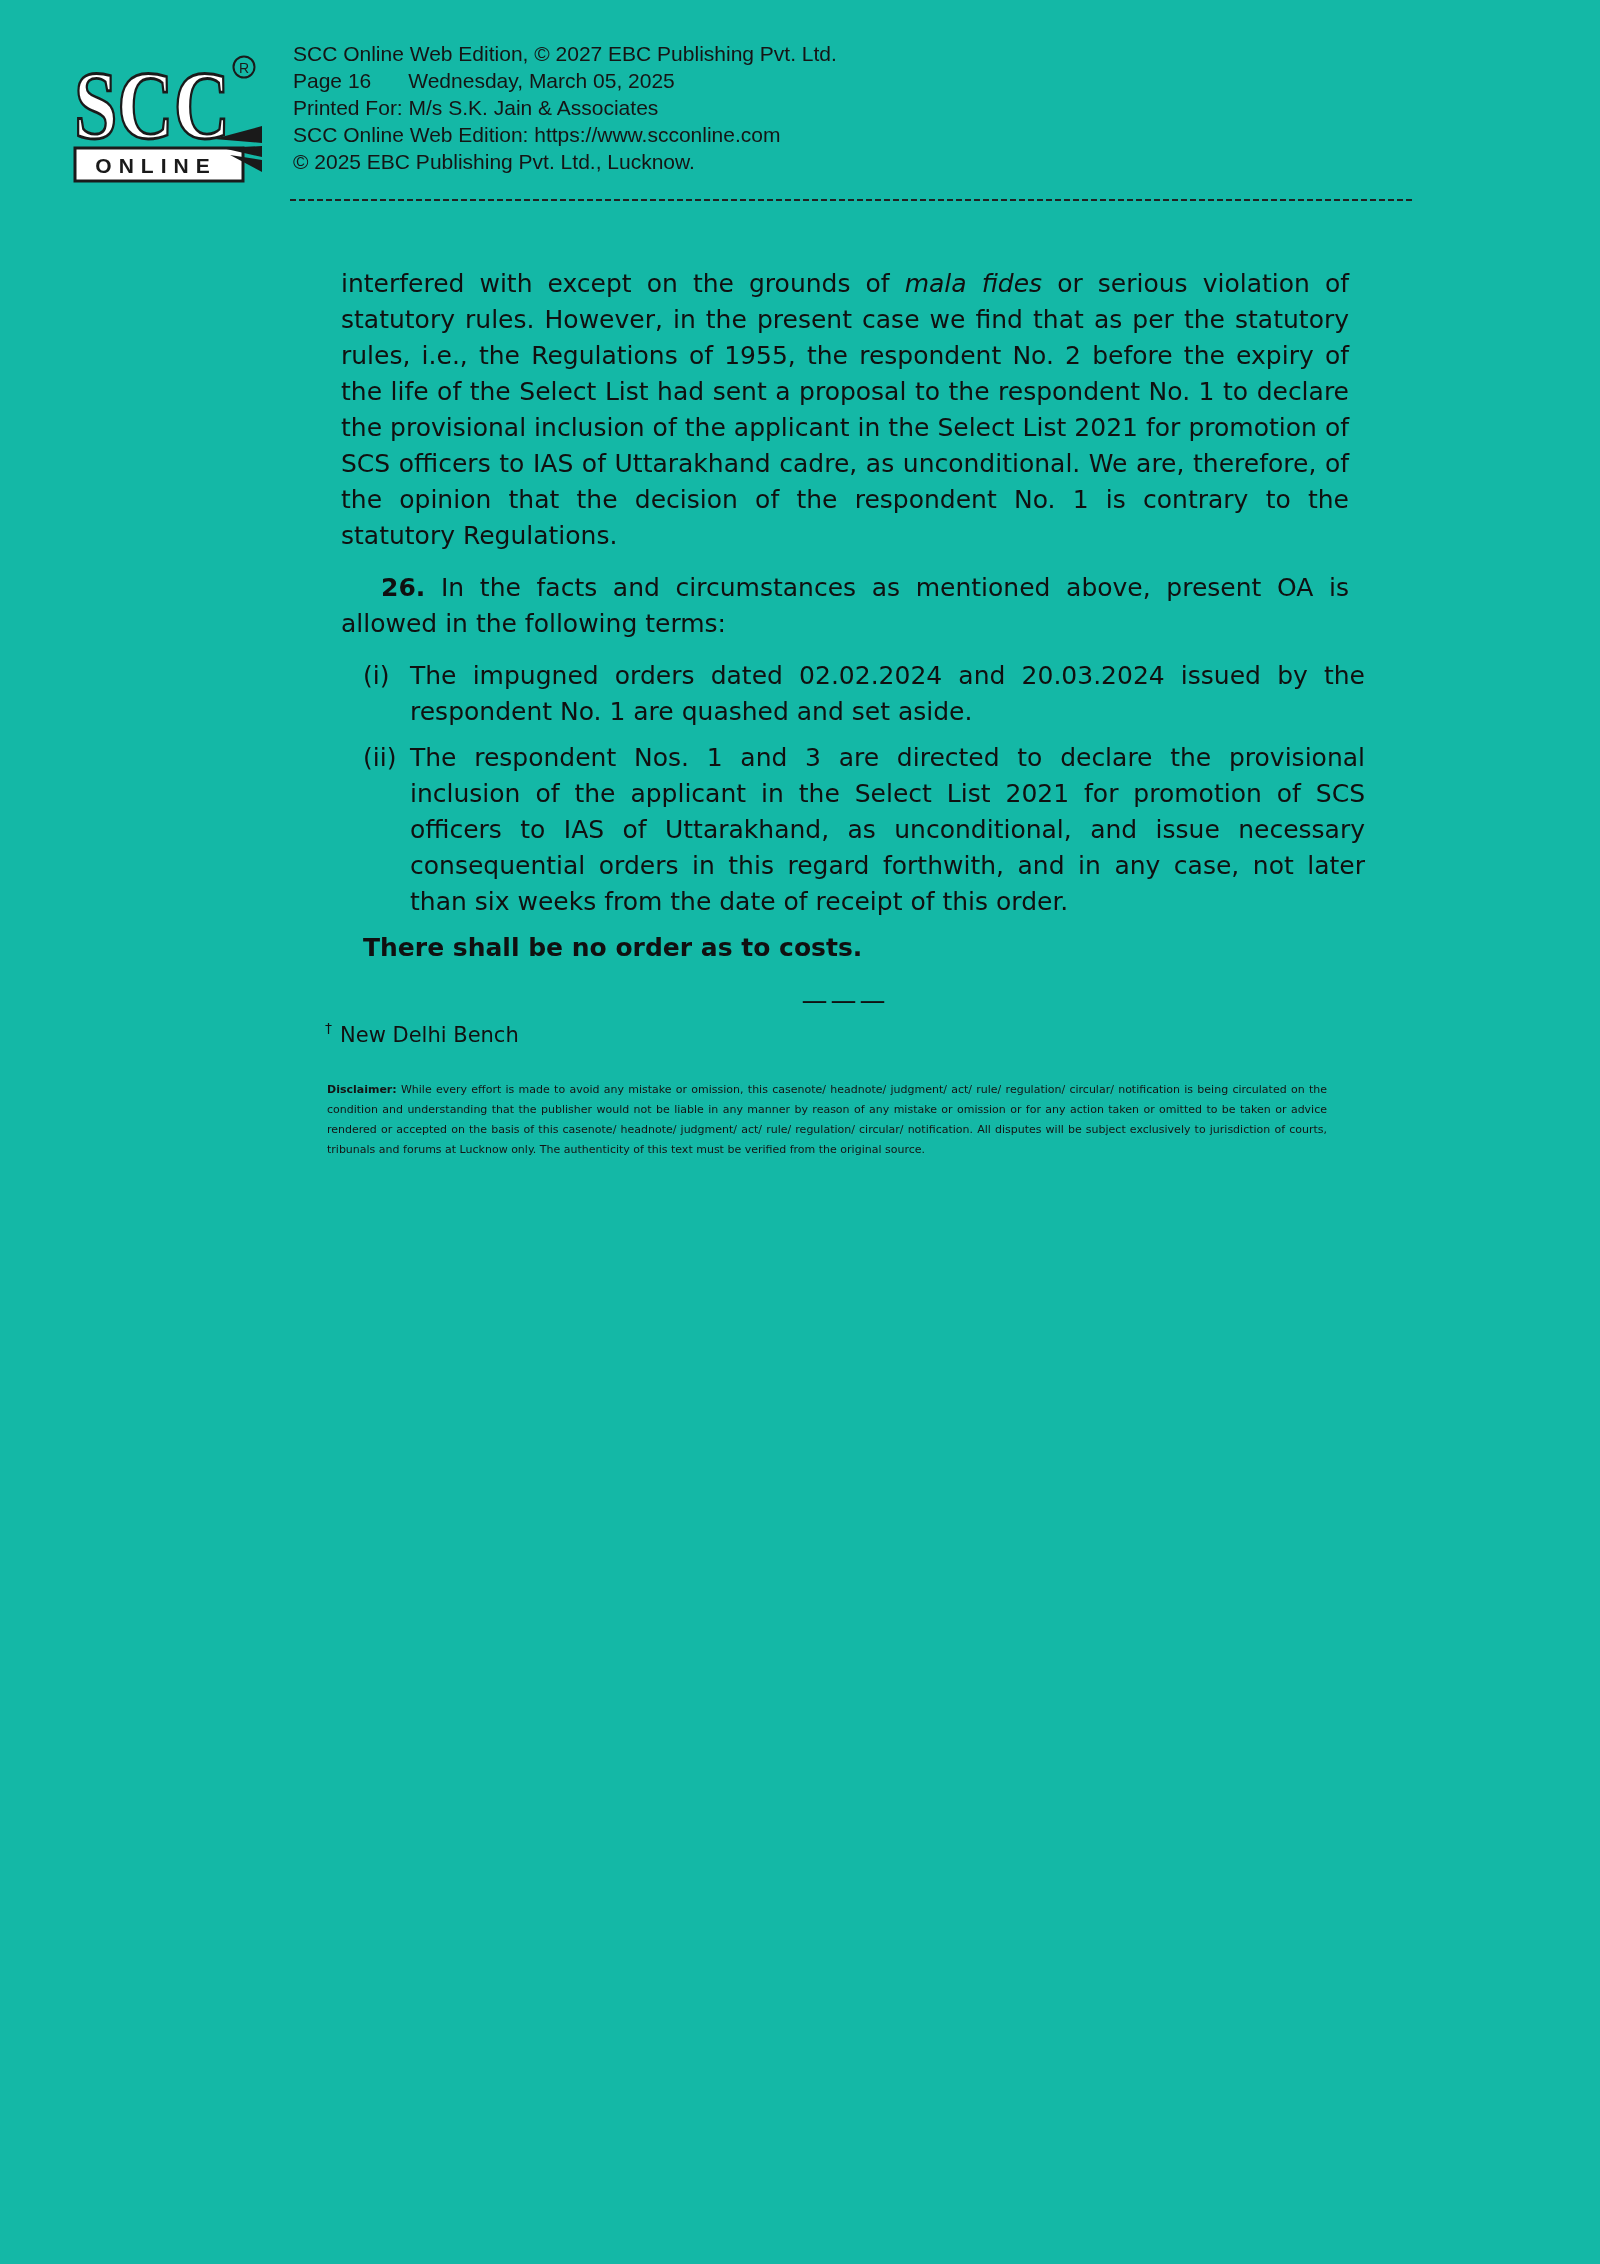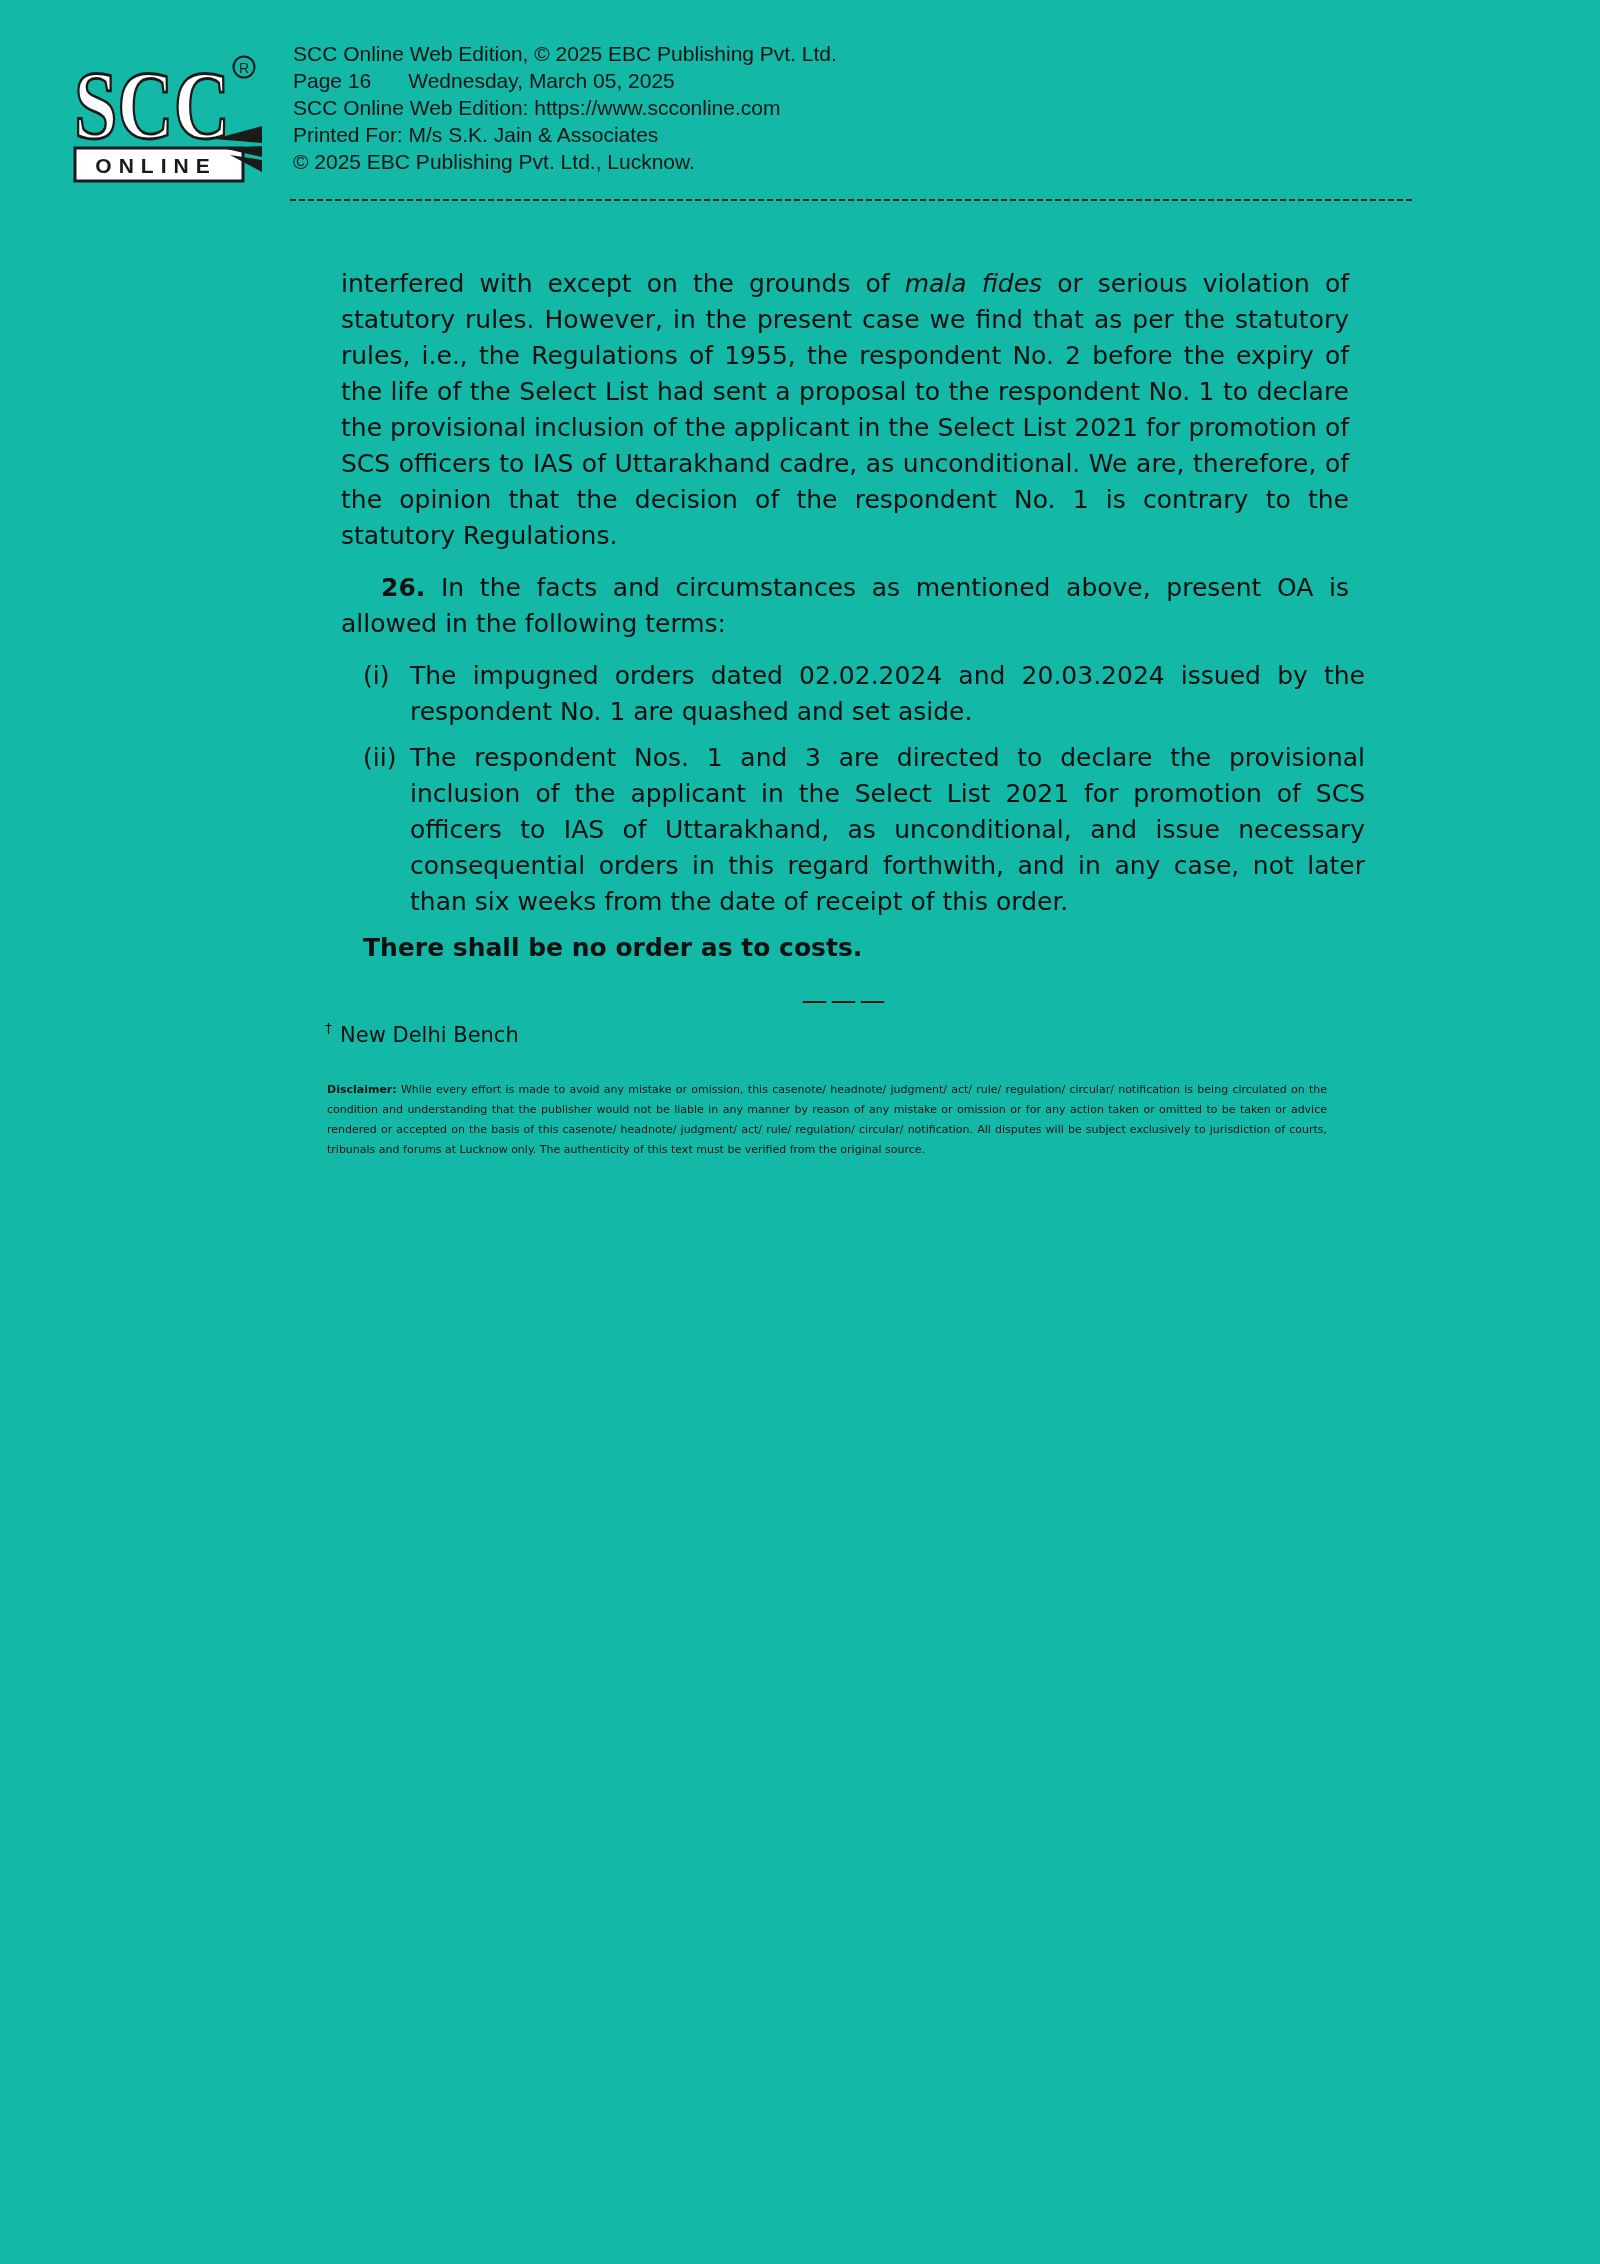--- a/index.html
+++ b/index.html
@@ -65,26 +65,26 @@
       <text x="84" y="123" text-anchor="middle" font-family="Liberation Sans, sans-serif" font-size="21" font-weight="600" letter-spacing="7" fill="#1a1a1a">ONLINE</text>
       <g fill="#1a1a1a">
         <polygon points="190,76 142,89 190,93"></polygon>
         <polygon points="190,96 150,98 190,107"></polygon>
         <polygon points="190,110 158,105 190,122"></polygon>
       </g>
     </svg>
   </div>
 
   <div class="header-text">
-    <div>SCC Online Web Edition, © 2025 EBC Publishing Pvt. Ltd.</div>
+    <div>SCC Online Web Edition, © 2027 EBC Publishing Pvt. Ltd.</div>
     <div>
       <span>Page 16</span><span class="hdr-date">Wednesday, March 05, 2025</span>
     </div>
+    <div>Printed For: M/s S.K. Jain &amp; Associates</div>
     <div>SCC Online Web Edition: https://www.scconline.com</div>
-    <div>Printed For: M/s S.K. Jain &amp; Associates</div>
     <div>© 2025 EBC Publishing Pvt. Ltd., Lucknow.</div>
   </div>
 
   <div class="dash-line"></div>
 
   <div class="content">
     <p class="body-par"><span>interfered with except on the grounds of </span><span style="font-style: italic;">mala fides</span><span> or serious violation of statutory rules. However, in the present case we find that as per the statutory rules, i.e., the Regulations of 1955, the respondent No. 2 before the expiry of the life of the Select List had sent a proposal to the respondent No. 1 to declare the provisional inclusion of the applicant in the Select List 2021 for promotion of SCS officers to IAS of Uttarakhand cadre, as unconditional. We are, therefore, of the opinion that the decision of the respondent No. 1 is contrary to the statutory Regulations.</span></p>
     <p class="body-par para26"><span style="font-weight: bold;">26.</span><span> In the facts and circumstances as mentioned above, present OA is allowed in the following terms:</span></p>
 
     <div class="order-list">

